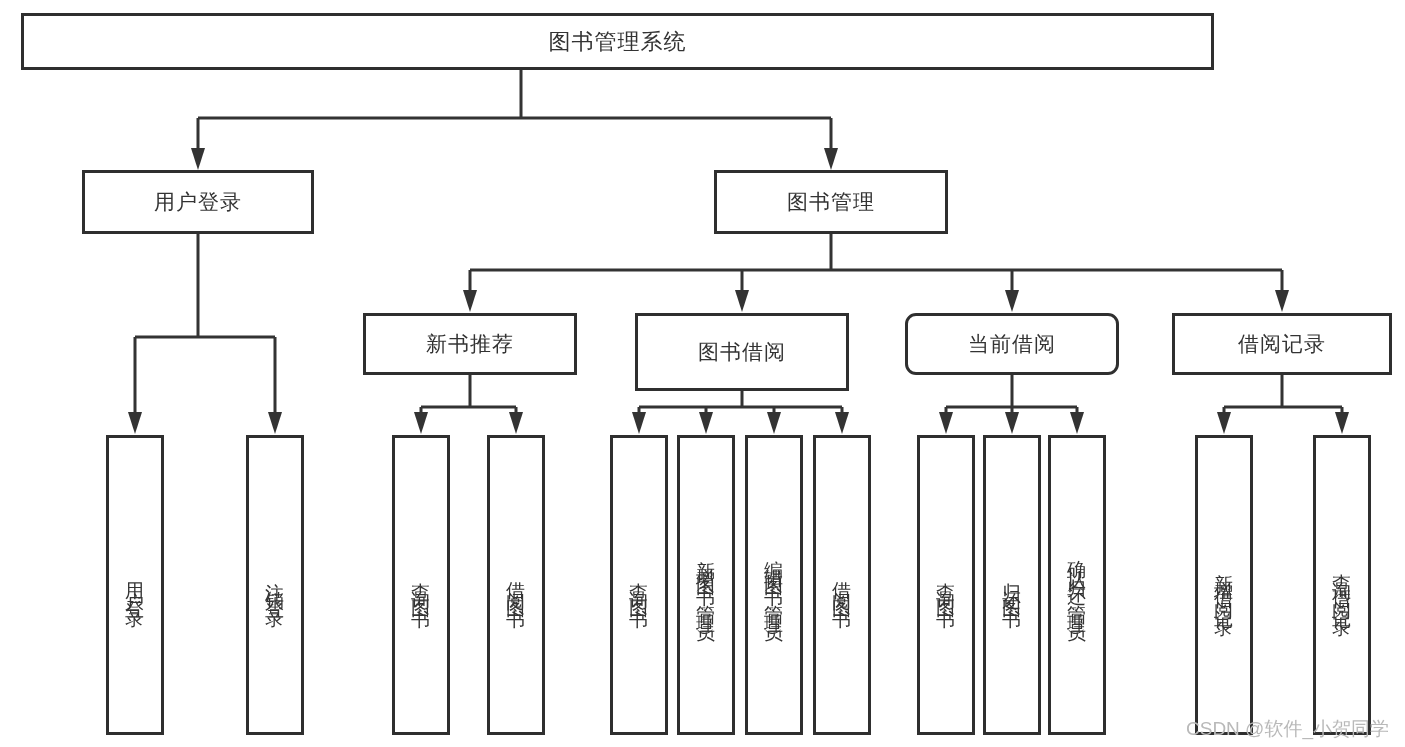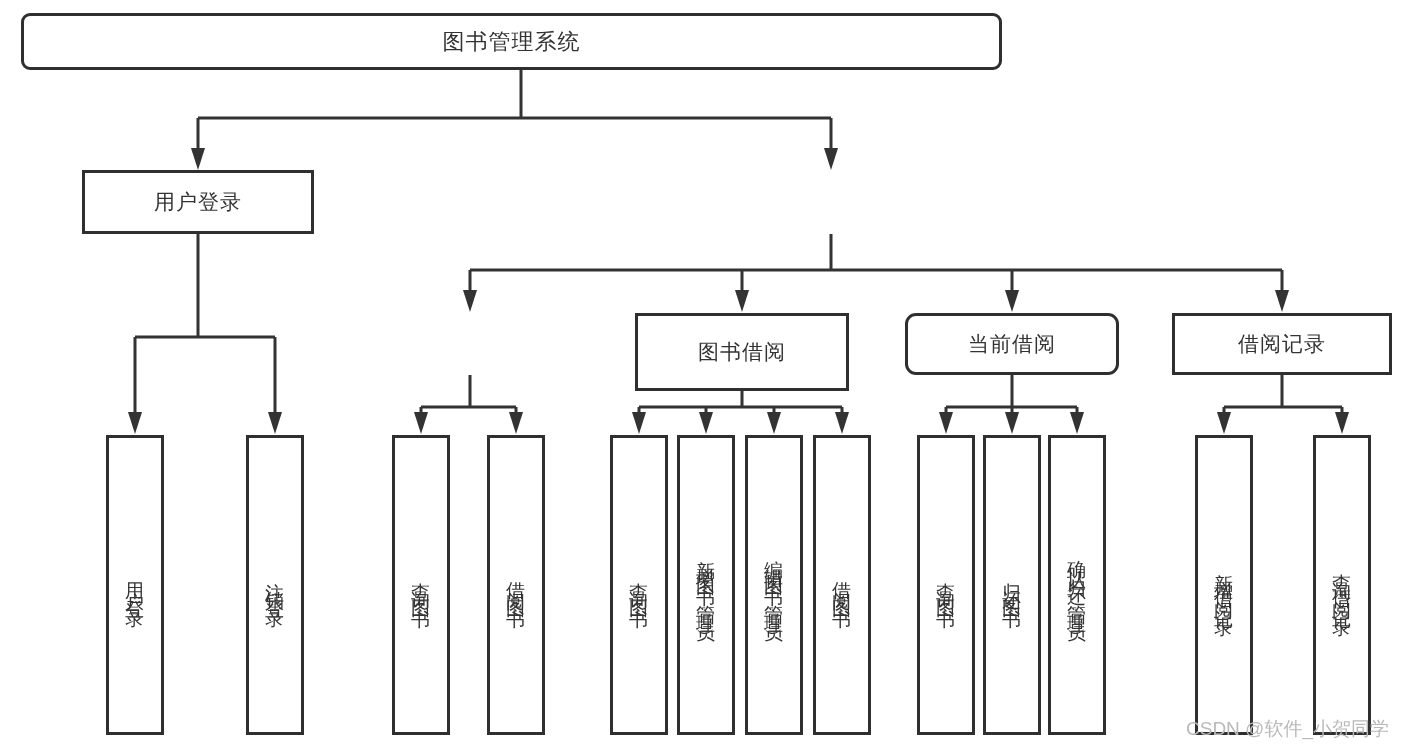--- a/index.html
+++ b/index.html
@@ -100,28 +100,34 @@
       <polygon points="767,412 781,412 774,434"></polygon>
       <polygon points="835,412 849,412 842,434"></polygon>
       <polygon points="939,412 953,412 946,434"></polygon>
       <polygon points="1005,412 1019,412 1012,434"></polygon>
       <polygon points="1070,412 1084,412 1077,434"></polygon>
       <polygon points="1217,412 1231,412 1224,434"></polygon>
       <polygon points="1335,412 1349,412 1342,434"></polygon>
     </g>
   </svg>
 
-  <div class="node" style="left:21px; top:13px; width:981px; height:57px;border-radius:9px;">
+  <div class="node" style="left:21px; top:13px; width:1193px; height:57px;">
     <span style="font-size:22px;">图书管理系统</span>
   </div>
 
   <div class="node" style="left:82px; top:170px; width:232px; height:64px;">
     <span>用户登录</span>
   </div>
+  <div class="node" style="left:714px; top:170px; width:234px; height:64px;">
+    <span>图书管理</span>
+  </div>
 
+  <div class="node" style="left:363px; top:313px; width:214px; height:62px;">
+    <span>新书推荐</span>
+  </div>
   <div class="node" style="left:635px; top:313px; width:214px; height:78px;">
     <span>图书借阅</span>
   </div>
   <div class="node" style="left:905px; top:313px; width:214px; height:62px;border-radius:11px;">
     <span>当前借阅</span>
   </div>
   <div class="node" style="left:1172px; top:313px; width:220px; height:62px;text-align:center;">
     <span>借阅记录</span>
   </div>
 

